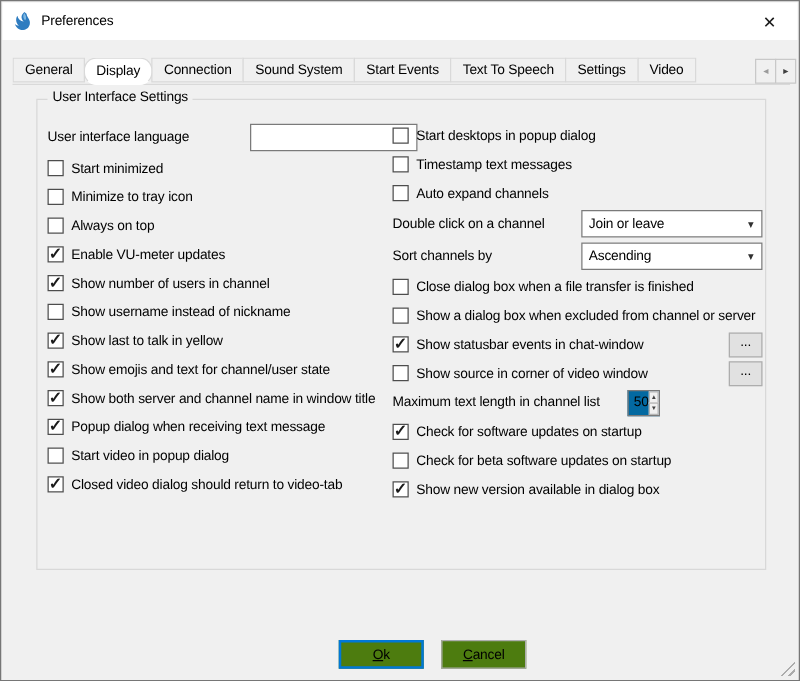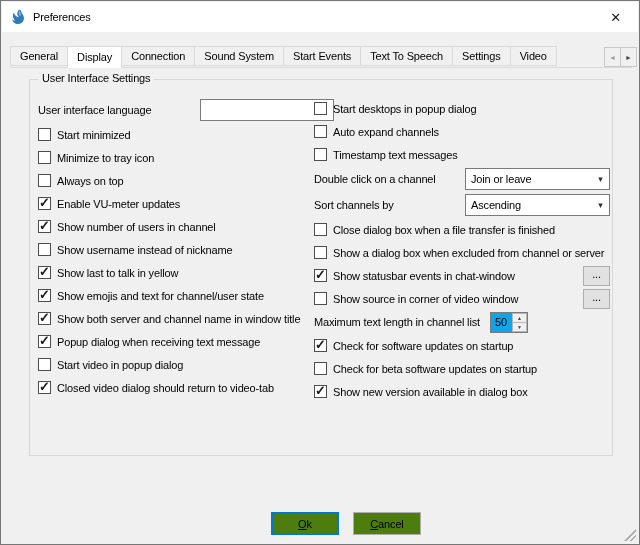--- a/index.html
+++ b/index.html
@@ -14,21 +14,21 @@
   
   .titlebar { position:absolute; left:1px; top:1px; right:1px; height:30px; background:#ffffff; display:flex; align-items:center; }
   .app-icon { width:16px; height:16px; margin-left:8px; flex:none; }
   .title-text { margin-left:7px; font-size:11px; }
   .close-btn { position:absolute; right:0; top:0; width:45px; height:30px; display:flex; align-items:center; justify-content:center; font-size:13px; color:#1a1a1a; cursor:default; }
 
   
   .tabline { position:absolute; left:9px; top:66px; width:622px; height:1px; background:#d9d9d9; }
   .tabbar { position:absolute; left:9px; top:45px; width:606px; height:22px; display:flex; align-items:flex-start; overflow:hidden; }
   .tab { position:relative; height:20px; background:#f0f0f0; border:1px solid #d9d9d9; display:flex; align-items:center; padding:0 9px; white-space:nowrap; margin-right:-1px; }
-  .tab.selected { height:22px; background:#ffffff; border-bottom:1px solid #ffffff; z-index:2; }
+  .tab.selected { height:22px; background:#ffffff; border-bottom:1px solid #ffffff; z-index:2;border-radius:10px; }
   .tab-scroll { position:absolute; right:2px; top:46px; display:flex; z-index:3; }
   .tsbtn { width:17px; height:20px; background:#f0f0f0; border:1px solid #c8c8c8; display:flex; align-items:center; justify-content:center; font-size:7px; margin-left:-1px; }
   .tsbtn .dis { color:#9b9b9b; } .tsbtn .en { color:#404040; }
 
   
   .groupbox { position:absolute; left:28px; top:78px; width:584px; height:377px; border:1px solid #d8d8d8; }
   .gb-title { position:absolute; left:8px; top:-8px; background:#f0f0f0; padding:0 4px; }
 
   .col { position:absolute; }
   .col-left  { left:8px;  top:17px; width:276px; }
@@ -46,21 +46,21 @@
   
   .combo { height:22px; background:#fff; border:1px solid #7a7a7a; display:flex; align-items:center; flex:none; }
   .combo .val { flex:1; padding-left:5px; white-space:nowrap; overflow:hidden; }
   .combo .arrow { width:17px; text-align:center; color:#303030; font-size:9px; }
   .lang-lab { width:134px; flex:none; }
   .lang-combo { width:134px; }
   .r-lab { flex:1; }
   .r-combo { width:145px; }
 
   
-  .spin { width:38px; height:21px; background:#0ea5e9; border:1px solid #7a7a7a; display:flex; flex:none; margin-left:10px; }
+  .spin { width:26px; height:21px; background:#0369a1; border:1px solid #7a7a7a; display:flex; flex:none; margin-left:22px; }
   .spin .num { flex:1; padding:3px 0 0 4px; }
   .spin .btns { width:15px; display:flex; flex-direction:column; }
   .spin .sbtn { flex:1; display:flex; align-items:center; justify-content:center; font-size:5px; color:#404040; background:#f0f0f0; border:1px solid #b5b5b5; margin:0 0 0 0; }
   .spin .sbtn + .sbtn { margin-top:-1px; }
 
   .dots-btn { margin-left:auto; width:27px; height:20px; background:#e1e1e1; border:1px solid #adadad; display:flex; align-items:center; justify-content:center; padding-bottom:4px; }
 
   
   .btn { position:absolute; top:511px; width:68px; height:23px; background:#4d7c0f; border:1px solid #adadad; display:flex; align-items:center; justify-content:center; font-size:11px; font-family:"Liberation Sans", sans-serif; letter-spacing:-0.15px; }
   .btn.default { border:2px solid #0078d7; }
@@ -203,25 +203,25 @@
       </label>
     </div>
 
     <div class="col col-right">
       <label class="row">
         <span class="chk"></span>
         <span class="clab">Start desktops in popup dialog</span>
       </label>
       <label class="row">
         <span class="chk"></span>
+        <span class="clab">Timestamp text messages</span>
+      </label>
+      <label class="row">
+        <span class="chk"></span>
         <span class="clab">Auto expand channels</span>
-      </label>
-      <label class="row">
-        <span class="chk"></span>
-        <span class="clab">Timestamp text messages</span>
       </label>
 
       <div class="row h26">
         <span class="r-lab">Double click on a channel</span>
         <div class="combo r-combo">
           <span class="val">Join or leave</span>
           <span class="arrow">▾</span>
         </div>
       </div>
       <div class="row h26">

